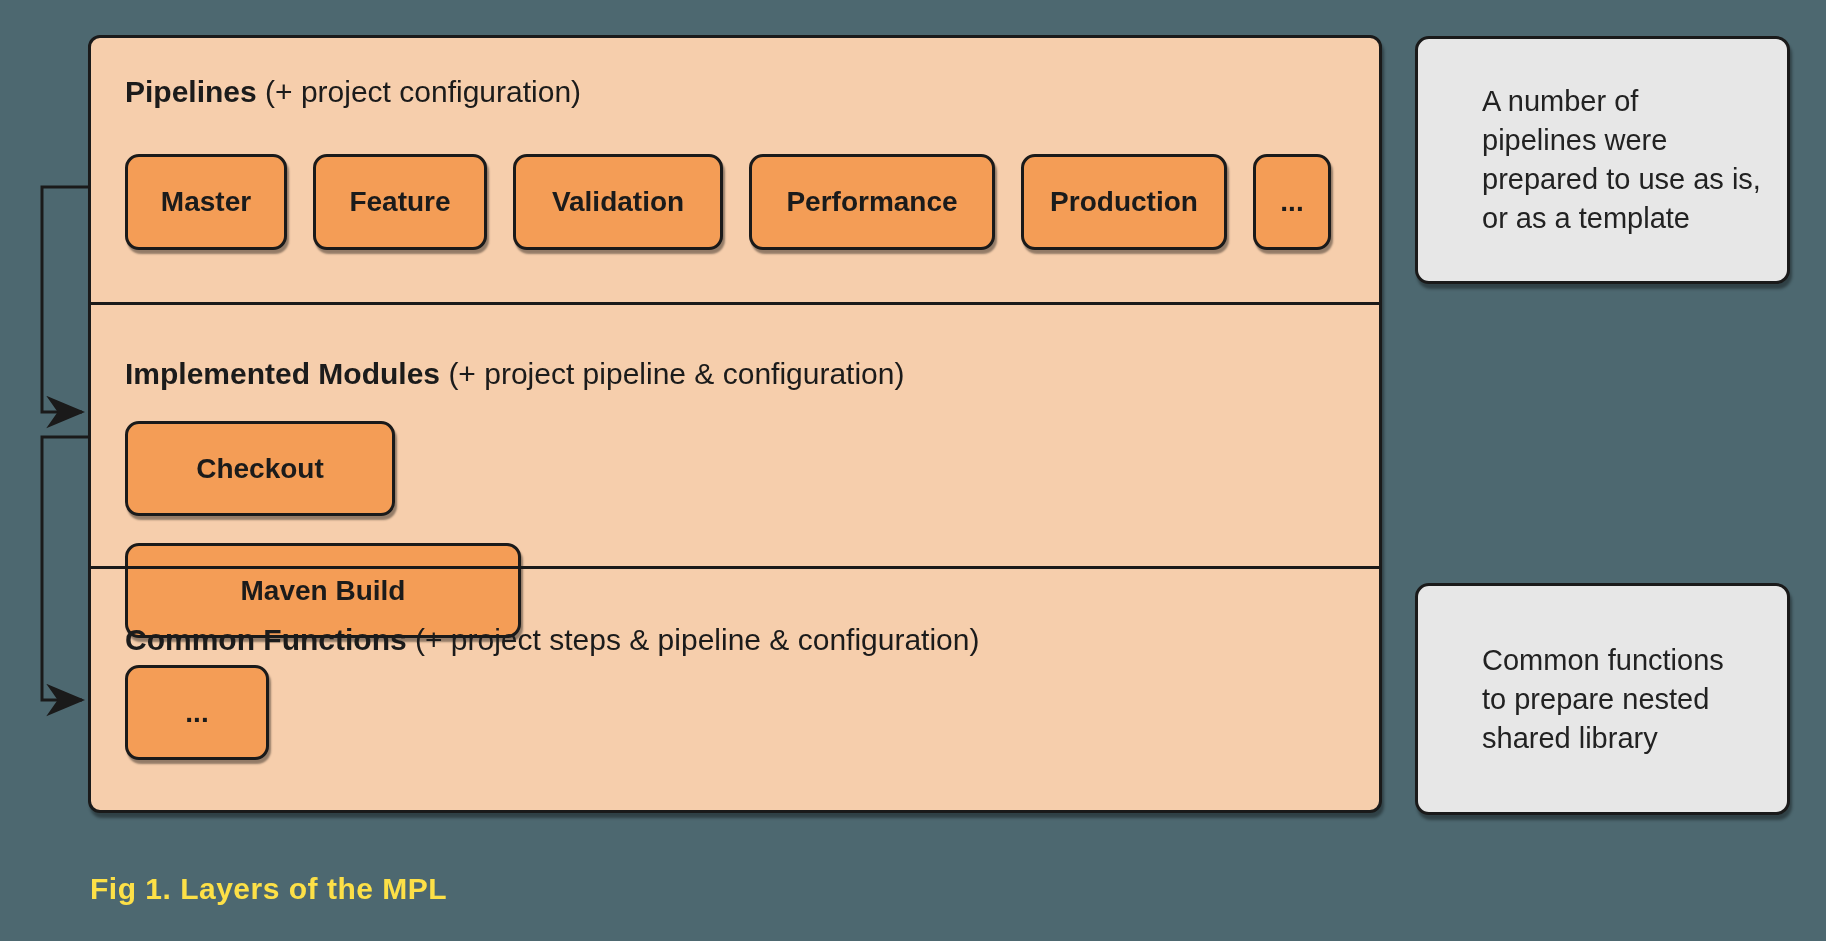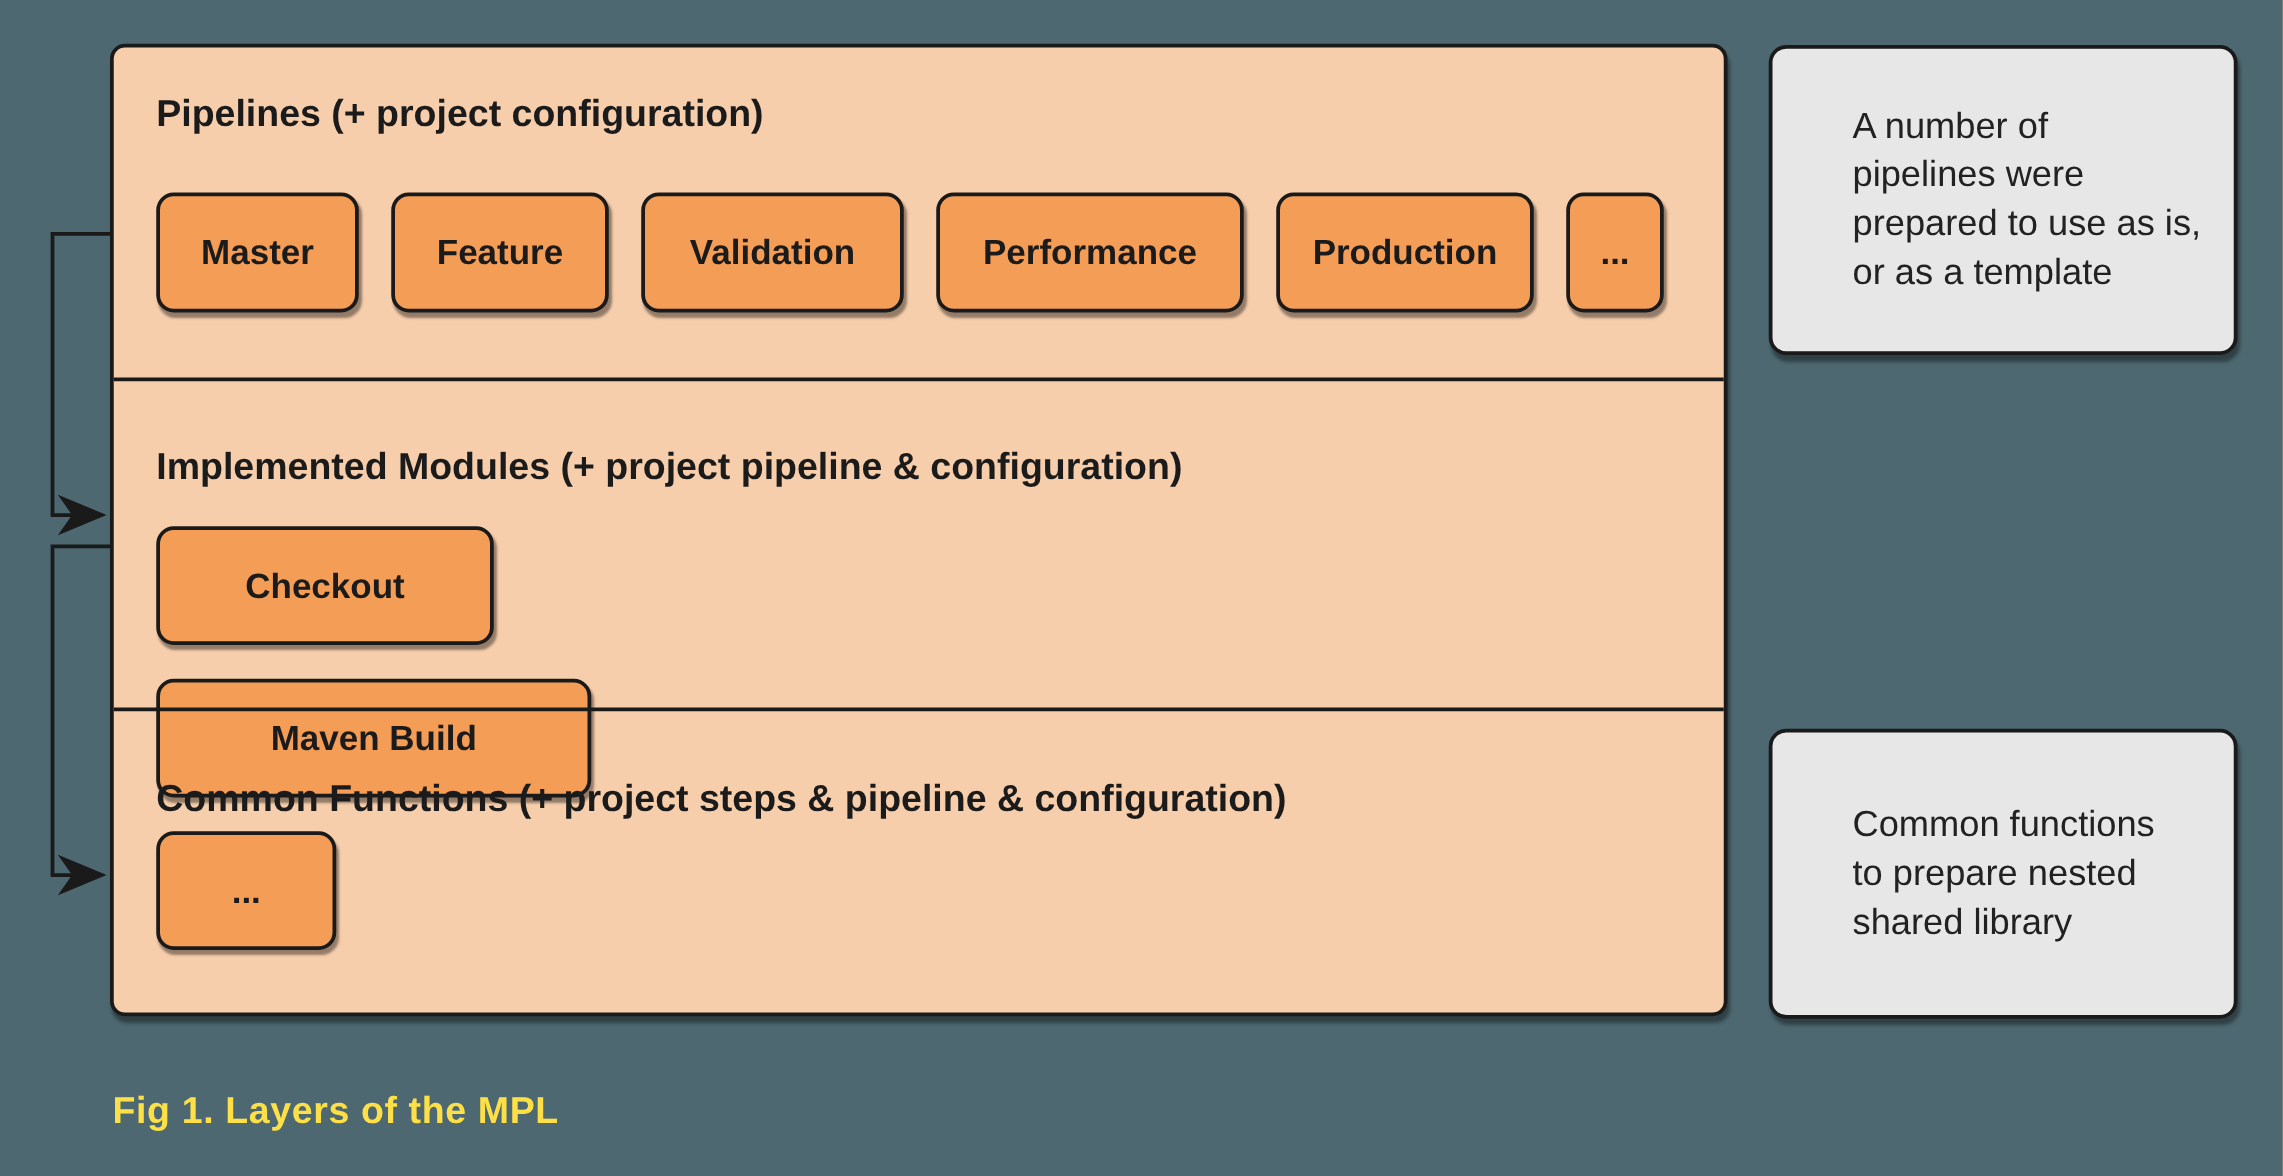--- a/index.html
+++ b/index.html
@@ -35,21 +35,21 @@
   .layer{position:relative;width:100%;}
   .layer-1{height:264px;padding:35px 0 0 34px;}
   .layer-2{height:264px;border-top:3px solid var(--stroke);padding:50px 0 0 34px;}
   .layer-3{height:244px;border-top:3px solid var(--stroke);padding:52px 0 0 34px;}
 
   .layer-title{
     font-size:30px;color:var(--text);line-height:38px;
     white-space:nowrap;
   }
   .layer-title .t-bold{font-weight:700;}
-  .layer-title .t-rest{font-weight:700;}
+  .layer-title .t-rest{font-weight:400;}
 
   .node-row{display:flex;align-items:flex-start;}
   .row-1{gap:26px;margin-top:43px;}
   .row-2{gap:27px;margin-top:28px;flex-direction:column;}
   .node{
     height:96px;
     background:var(--node-bg);
     border:3px solid var(--stroke);
     border-radius:14px;
     display:flex;align-items:center;justify-content:center;
@@ -108,21 +108,21 @@
         <div class="node" style="width:246px">Performance</div>
         <div class="node" style="width:206px">Production</div>
         <div class="node" style="width:78px">...</div>
       </div>
     </section>
 
     <section class="layer layer-2">
       <div class="layer-title"><span class="t-bold">Implemented Modules</span><span class="t-rest"> (+ project pipeline &amp; configuration)</span></div>
       <div class="node-row row-2">
         <div class="node" style="width:270px">Checkout</div>
-        <div class="node" style="width:348px">Maven Build</div>
+        <div class="node" style="width:396px">Maven Build</div>
         <div class="node" style="width:144px">...</div>
       </div>
     </section>
 
     <section class="layer layer-3">
       <div class="layer-title"><span class="t-bold">Common Functions</span><span class="t-rest"> (+ project steps &amp; pipeline &amp; configuration)</span></div>
     </section>
 
   </div>
 

